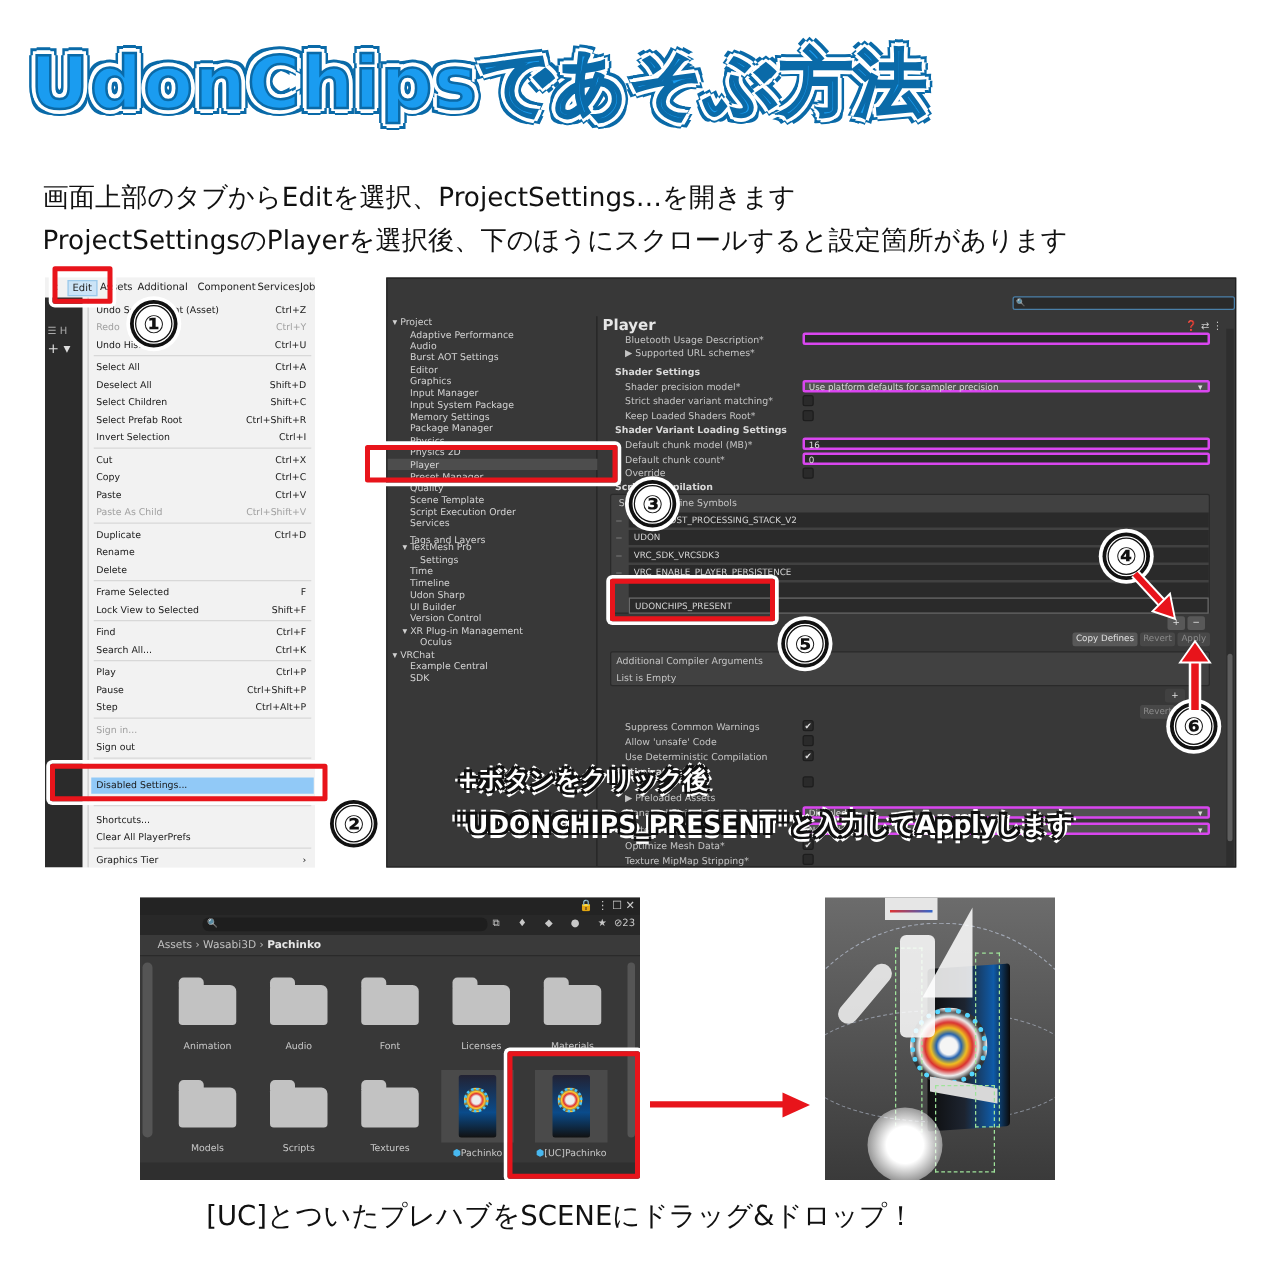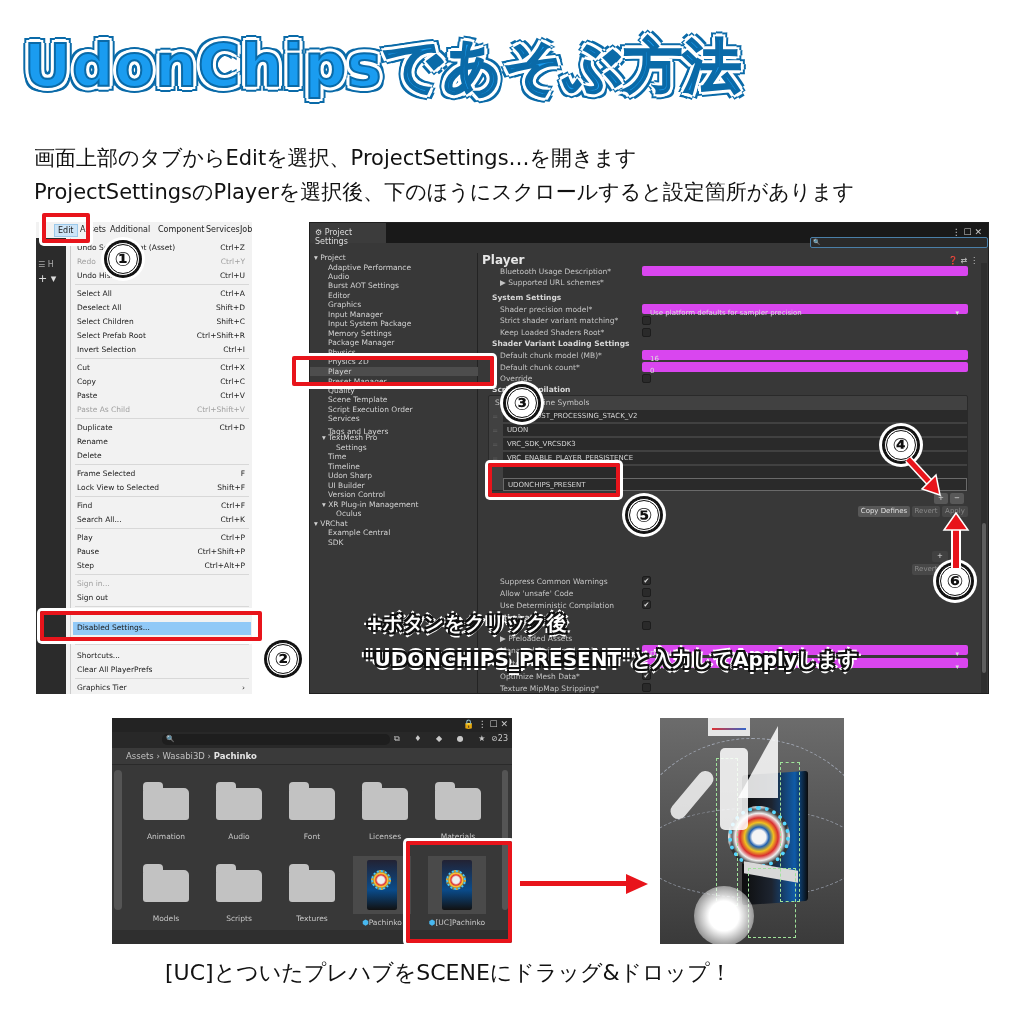--- a/index.html
+++ b/index.html
@@ -49,21 +49,21 @@
   .ps .winctl { position: absolute; right: 6px; top: 4px; font-size: 9px; color: #ccc; }
   .ps .search { position: absolute; left: 500px; top: 14px; width: 178px; height: 11px; background: #2a2a2a; border: 1px solid #4a7fa8; border-radius: 2px; font-size: 6px; color: #ccc; padding-left: 2px; }
   .ps .tree { position: absolute; left: 0; top: 30px; width: 168px; height: 442px; background: #383838; border-right: 1px solid #232323; }
   .ti { position: absolute; font-size: 7.5px; color: #d2d2d2; white-space: nowrap; }
   .ti.sel { background: #4d4d4d; left: 0 !important; width: 168px; padding-left: 18px; }
   .ps .insp { position: absolute; left: 170px; top: 30px; width: 510px; height: 442px; }
   .insp .ptitle { position: absolute; left: 2px; top: 0; font-size: 12px; font-weight: bold; color: #e6e6e6; }
   .insp .picons { position: absolute; right: 12px; top: 3px; font-size: 8px; color: #ccc; }
   .row { position: absolute; font-size: 7.5px; color: #c4c4c4; white-space: nowrap; }
   .row.hdr { font-weight: bold; color: #d8d8d8; }
-  .fld { position: absolute; height: 10px; background: #2a2a2a; border: 5px solid #d946ef; border-radius: 2px; font-size: 7px; color: #ddd; padding-left: 3px; line-height: 8px; }
+  .fld { position: absolute; height: 10px; background: #2a2a2a; border: 2px solid #d946ef; border-radius: 2px; font-size: 7px; color: #ddd; padding-left: 3px; line-height: 8px; }
   .chk { position: absolute; width: 9px; height: 9px; background: #2a2a2a; border: 1px solid #1d1d1d; border-radius: 2px; font-size: 7px; color: #ddd; text-align: center; line-height: 8px; }
   .listbox { position: absolute; left: 8px; width: 480px; background: #414141; border: 1px solid #2a2a2a; border-radius: 2px; }
   .litem { position: absolute; left: 14px; width: 464px; height: 12px; background: #2a2a2a; font-size: 7px; color: #d4d4d4; padding: 2px 0 0 4px; }
   .handle { position: absolute; left: 4px; font-size: 7px; color: #666; }
   .btn { position: absolute; height: 11px; background: #585858; border-radius: 2px; font-size: 7px; color: #e0e0e0; text-align: center; line-height: 11px; }
   .btn.dim { background: #484848; color: #8a8a8a; }
   .vscroll { position: absolute; right: 1px; top: 40px; width: 6px; height: 430px; background: #2e2e2e; }
   .vscroll .thumb { position: absolute; left: 1px; top: 260px; width: 4px; height: 150px; background: #5e5e5e; border-radius: 2px; }
 
   
@@ -262,27 +262,20 @@
       </div>
   </div>
 </div>
 
 <div class="redbox" style="left:42px; top:213px; width:48px; height:30px;"></div>
 <div class="redbox" style="left:40px; top:611px; width:222px; height:30px;"></div>
 <div class="step" style="left:106px; top:242px;">①</div>
 <div class="step" style="left:266px; top:642px;">②</div>
 
 <div class="abs ps">
-  <div class="tabstrip">
-    <div class="tab">
-      <span>⚙</span>
-      <span>Project Settings</span>
-    </div>
-    <span class="winctl">⋮ ☐ ✕</span>
-  </div>
   <div class="search"><span>🔍</span></div>
 
   <div class="tree">
     <div class="ti" style="left:4px; top:0px">▾ Project</div>
     <div class="ti" style="left:18px; top:10px">Adaptive Performance</div>
     <div class="ti" style="left:18px; top:19px">Audio</div>
     <div class="ti" style="left:18px; top:28px">Burst AOT Settings</div>
     <div class="ti" style="left:18px; top:38px">Editor</div>
     <div class="ti" style="left:18px; top:47px">Graphics</div>
     <div class="ti" style="left:18px; top:57px">Input Manager</div>
@@ -313,21 +306,21 @@
   </div>
 
   <div class="insp">
     <div class="ptitle">Player</div>
     <div class="picons">❓ ⇄ ⋮</div>
 
     <div class="row" style="left:20px; top:14px">Bluetooth Usage Description*</div>
     <div class="fld" style="left:162px; top:13px; width:326px"></div>
     <div class="row" style="left:20px; top:25px">▶ Supported URL schemes*</div>
 
-    <div class="row hdr" style="left:12px; top:40px">System Settings</div>
+    <div class="row hdr" style="left:12px; top:40px">Shader Settings</div>
     <div class="row" style="left:20px; top:52px">Shader precision model*</div>
     <div class="fld" style="left:162px; top:51px; width:326px; background:#515151"><span>Use platform defaults for sampler precision</span><span style="position:absolute; right:4px">▾</span></div>
     <div class="row" style="left:20px; top:63px">Strict shader variant matching*</div>
     <div class="chk" style="left:162px; top:63px"></div>
     <div class="row" style="left:20px; top:75px">Keep Loaded Shaders Root*</div>
     <div class="chk" style="left:162px; top:75px"></div>
 
     <div class="row hdr" style="left:12px; top:86px">Shader Variant Loading Settings</div>
     <div class="row" style="left:20px; top:98px">Default chunk model (MB)*</div>
     <div class="fld" style="left:162px; top:97px; width:326px">16</div>
@@ -350,20 +343,24 @@
       <div class="litem" style="top:56px">VRC_ENABLE_PLAYER_PERSISTENCE</div>
       <div class="litem" style="top:70px"></div>
       <div class="litem" style="top:82px; height:13px; border:1px solid #6a6a6a">UDONCHIPS_PRESENT</div>
     </div>
     <div class="btn" style="left:454px; top:240px; width:14px">+</div>
     <div class="btn" style="left:470px; top:240px; width:14px">−</div>
     <div class="btn" style="left:378px; top:253px; width:52px">Copy Defines</div>
     <div class="btn dim" style="left:432px; top:253px; width:28px">Revert</div>
     <div class="btn dim" style="left:462px; top:253px; width:26px">Apply</div>
 
+    <div class="listbox" style="top:268px; height:28px">
+      <div class="row" style="left:4px; top:2px">Additional Compiler Arguments</div>
+      <div class="row" style="left:4px; top:16px">List is Empty</div>
+    </div>
     <div class="btn" style="left:452px; top:298px; width:16px; background:#414141">+</div>
     <div class="btn dim" style="left:432px; top:311px; width:28px">Revert</div>
 
     <div class="row" style="left:20px; top:324px">Suppress Common Warnings</div>
     <div class="chk" style="left:162px; top:323px">✔</div>
     <div class="row" style="left:20px; top:336px">Allow 'unsafe' Code</div>
     <div class="chk" style="left:162px; top:335px"></div>
     <div class="row" style="left:20px; top:348px">Use Deterministic Compilation</div>
     <div class="chk" style="left:162px; top:347px">✔</div>
     <div class="row hdr" style="left:12px; top:360px">Optimization</div>

